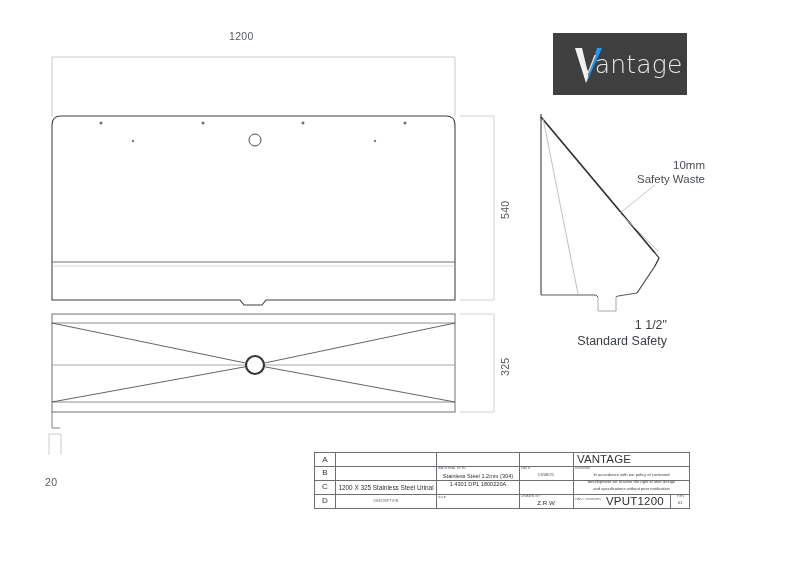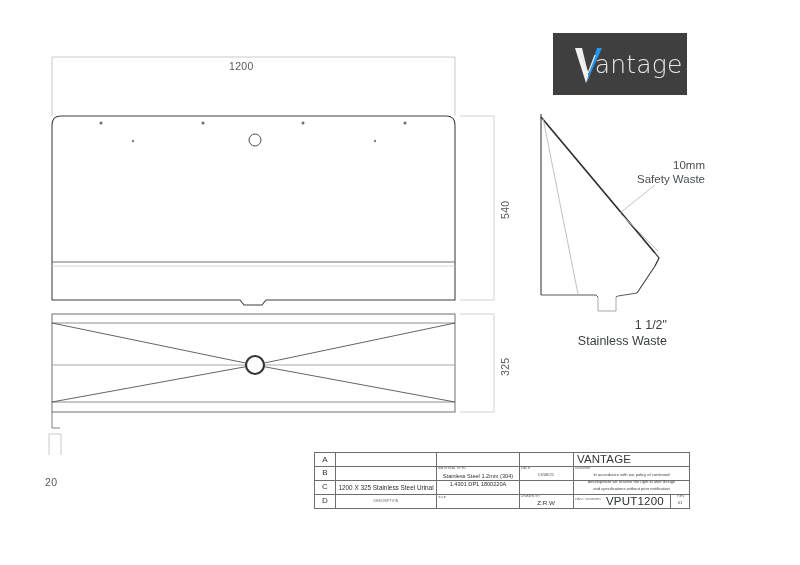--- a/index.html
+++ b/index.html
@@ -299,36 +299,36 @@
       <path d="M 598 297 L 598 311 L 616 311 L 616 297" fill="none" stroke="#9a9ea2" stroke-width="0.9"></path>
 
       <g stroke="#b2b5b9" stroke-width="0.8" fill="none">
         <line x1="620" y1="213" x2="655" y2="185"></line>
         <line x1="620" y1="213" x2="658" y2="251"></line>
       </g>
     </g>
 
   </svg>
 
-  <div class="dim" style="left:229px; top:60px;">1200</div>
+  <div class="dim" style="left:229px; top:30px;">1200</div>
 
   <div class="dim dim-vert" style="left:499px; top:219px;">540</div>
 
   <div class="dim dim-vert" style="left:499px; top:376px;">325</div>
 
   <div class="dim" style="left:45px; top:456px;margin-top:20px;">20</div>
 
   <div class="anno" style="left:595px; top:158px; width:110px;">
     <div>10mm</div>
     <div>Safety Waste</div>
   </div>
 
   <div class="anno anno-big" style="left:552px; top:318px; width:115px;">
     <div>1 1/2"</div>
-    <div>Stainless Waste</div>
+    <div>Standard Safety</div>
   </div>
 
   <div class="logo-box">
     <svg class="logo-v" viewBox="0 0 28 37">
       <polygon points="0,2 7,2 14,31 11,37" fill="#f2f2f2"></polygon>
       <polygon points="27,2 22,2 11,37 14,31" fill="#2196f3"></polygon>
     </svg>
     <div class="logo-text">
       <span class="logo-word">Vantage</span>
     </div>

